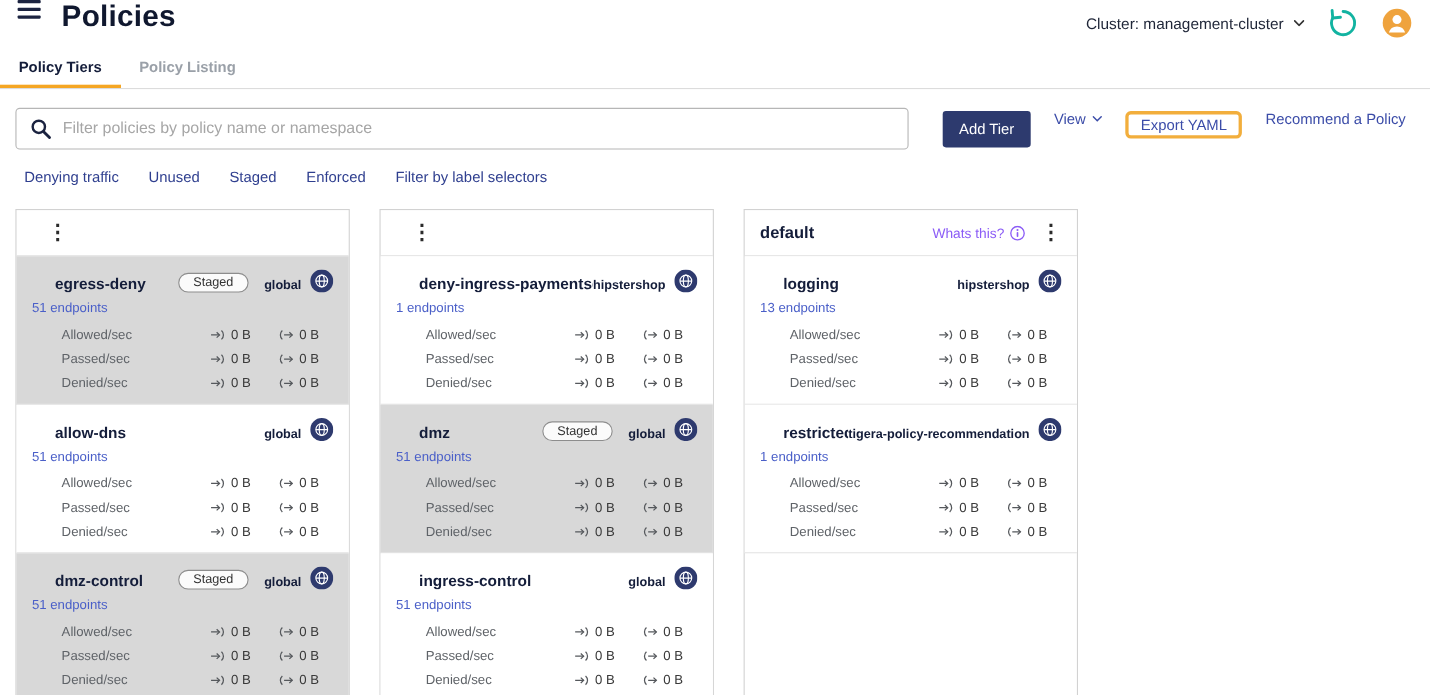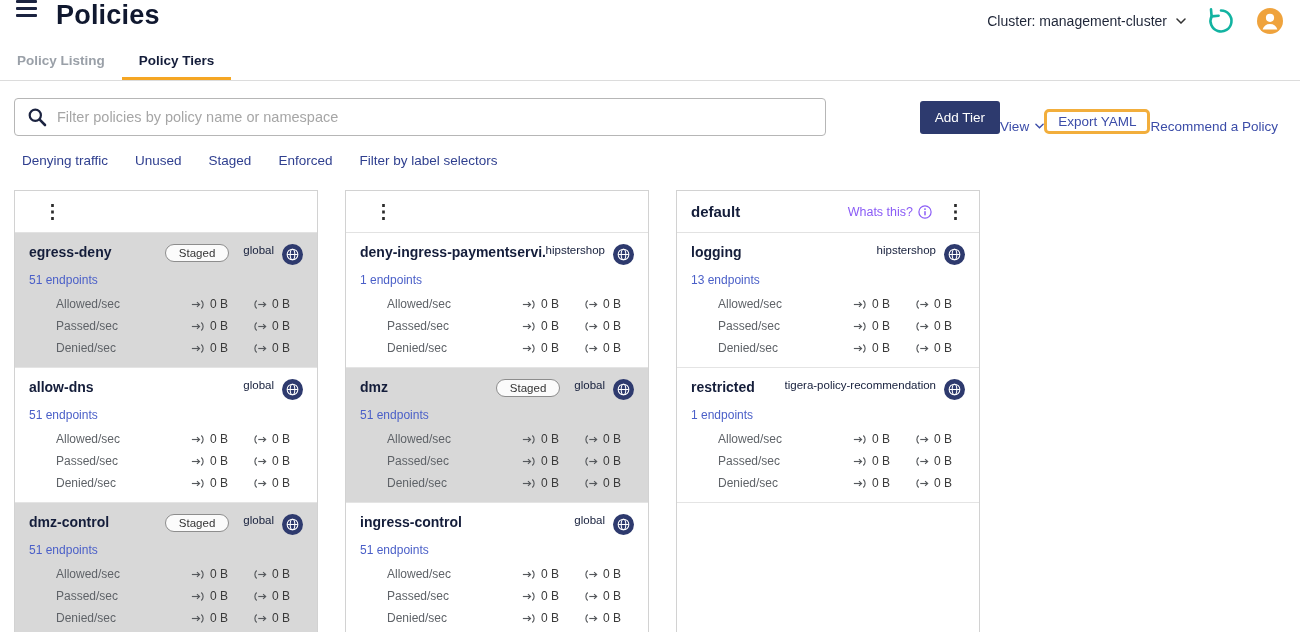--- a/index.html
+++ b/index.html
@@ -23,43 +23,43 @@
   .tabbar { display: flex; border-bottom: 1px solid #dcdcdc; padding: 0; }
   .tab { padding: 11px 17px 9px; font-size: 13.5px; font-weight: bold; cursor: pointer; border-bottom: 3px solid transparent; }
   .tab.active { color: #141d3a; border-bottom-color: #f5a623; }
   .tab.inactive { color: #9aa0a8; }
 
   
   .toolbar { display: flex; align-items: center; padding: 17px 22px 0 14px; }
   .search { flex: 0 0 812px; height: 38px; border: 1px solid #b6b6b6; border-radius: 4px; display: flex; align-items: center; gap: 10px; padding: 12px 12px; background: #fff; }
   .search input { flex: 1; border: none; outline: none; font-size: 14.5px; font-family: "Liberation Sans", sans-serif; color: #333; background: transparent; }
   .search input::placeholder { color: #a6a6a6; }
-  .toolbar-actions { display: flex; align-items: flex-end; margin-left: auto; }
+  .toolbar-actions { display: flex; align-items: flex-start; margin-left: auto; gap: 21px; }
   .btn-primary { background: #2d3a6e; color: #fff; border: none; border-radius: 3px; font-size: 13.5px; padding: 9px 15px; cursor: pointer; font-family: "Liberation Sans", sans-serif; }
   .link-btn { background: none; border: none; color: #3b4ca8; font-size: 13.5px; cursor: pointer; display: flex; align-items: center; gap: 6px; font-family: "Liberation Sans", sans-serif; }
   .export-btn { border: 3px solid #f2ae3c; border-radius: 5px; padding: 2px 11px; background: #fff; }
 
   
   .filters { display: flex; gap: 27px; padding: 17px 16px 0 22px; font-size: 13.5px; color: #2f3f8f; }
   .filters span { cursor: pointer; }
 
   
   .board { display: flex; gap: 27px; padding: 22px 16px 0 14px; align-items: flex-start; }
   .tier { width: 304px; border: 1px solid #d2d2d2; background: #fff; min-height: 470px; }
   .tier-head { display: flex; align-items: center; height: 42px; padding: 0 14px; border-bottom: 1px solid #e2e2e2; }
   .tier-name { font-weight: bold; font-size: 15px; color: #141d3a; flex: 1; }
   .help { display: flex; align-items: center; gap: 5px; font-size: 12.5px; color: #8b5cf6; cursor: pointer; }
   .kebab { font-size: 19px; font-weight: bold; color: #2b2b2b; margin-left: 14px; cursor: pointer; line-height: 1; }
 
   .card { padding: 11px 14px 12px; border-bottom: 1px solid #e4e4e4; background: #fff; cursor: pointer; }
   .card.muted { background: #d8d8d8; }
-  .card-top { display: flex; align-items: flex-start; min-height: 22px; }
+  .card-top { display: flex; align-items: flex-end; min-height: 22px; margin-left: 21px; }
   .pname { font-weight: bold; font-size: 14px; color: #141d3a; flex: 1; min-width: 0; white-space: nowrap; overflow: hidden; }
   .pill { flex: none; border: 1px solid #8d8d8d; border-radius: 11px; padding: 2px 13px; font-size: 11.5px; color: #333; background: #fbfbfb; margin: 0 14px 0 8px; }
-  .scope { flex: none; font-size: 11.5px; font-weight: normal; color: #141d3a; margin-right: 8px; max-width: 176px; white-space: nowrap; overflow: hidden; }
+  .scope { flex: none; font-size: 11.5px; font-weight: bold; color: #141d3a; margin-right: 8px; max-width: 176px; white-space: nowrap; overflow: hidden; }
   .scope-icon { flex: none; display: flex; }
   .endpoints { display: inline-block; font-size: 12px; color: #4a5fc8; margin: 7px 0 2px; text-decoration: none; cursor: pointer; }
   .metric { display: flex; align-items: center; font-size: 12px; color: #5f6368; margin-top: 8px; }
   .mlabel { flex: 1; margin-left: 27px; }
   .mval { display: flex; align-items: center; gap: 5px; width: 58px; color: #3a3a3a; }
   .mval.mval2 { width: 50px; margin-left: 4px; }
   .micon { display: flex; }
 </style>
 </head>
 <body>
@@ -88,22 +88,22 @@
       <svg width="28" height="28" viewBox="0 0 28 28">
         <circle cx="14" cy="14" r="13" fill="#EFA33D"></circle>
         <circle cx="14" cy="10.8" r="4.1" fill="#fff"></circle>
         <path d="M6.6 22.6 a7.7 7.7 0 0 1 14.8 0 z" fill="#fff"></path>
       </svg>
     </button>
   </div>
 </header>
 
 <nav class="tabbar">
+  <div class="tab active">Policy Tiers</div>
   <div class="tab inactive">Policy Listing</div>
-  <div class="tab active">Policy Tiers</div>
 </nav>
 
 <div class="toolbar">
   <div class="search">
     <svg width="20" height="20" viewBox="0 0 20 20">
       <circle cx="8.3" cy="8.3" r="5.6" fill="none" stroke="#1b2340" stroke-width="2.2"></circle>
       <line x1="12.7" y1="12.7" x2="18" y2="18" stroke="#1b2340" stroke-width="2.6" stroke-linecap="round"></line>
     </svg>
     <input type="text" placeholder="Filter policies by policy name or namespace" style="">
   </div>

